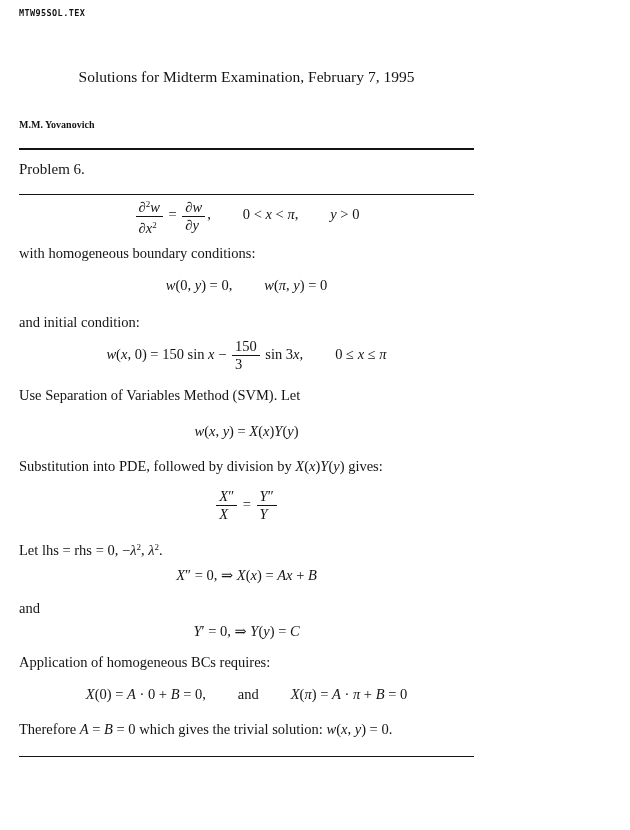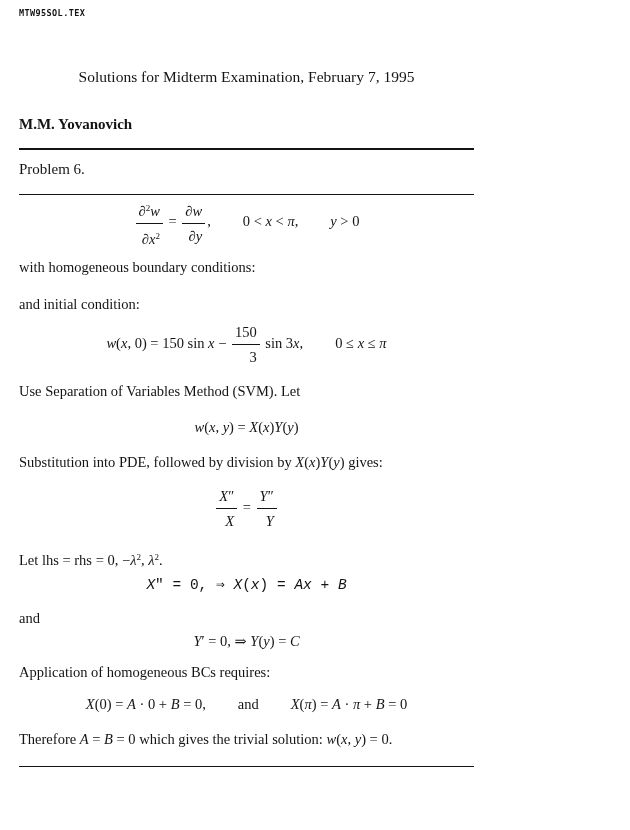--- a/index.html
+++ b/index.html
@@ -25,21 +25,21 @@
   }
   .title {
     margin-top: 67px;
     text-align: center;
     font-size: 15.5px;
     line-height: 19px;
   }
   .author {
     margin-top: 29px;
     font-weight: bold;
-    font-size: 15px;
+    font-size: 10px;
     line-height: 19px;
   }
   .rule { height: 1.5px; background: #141414; }
   .rule-1 { margin-top: 14px; }
   .rule-2 { margin-top: 15px; }
   .rule-3 { margin-top: 17px; }
   .bline { line-height: 19px; }
   .problem   { margin-top: 10px; font-size: 15px; }
   .l-given   { margin-top: 10px; }
   .l-bcintro { margin-top: 9px; }
@@ -50,37 +50,37 @@
   .l-option  { margin-top: 1px; white-space: pre-wrap; }
   .l-and     { margin-top: 14px; }
   .l-bcapply { margin-top: 12px; }
   .l-therefore { margin-top: 16px; }
   .eq { text-align: center; line-height: 19px; }
   .eq-pde   { margin-top: 2px; }
   .eq-bc    { margin-top: 13px; }
   .eq-ic    { margin-top: 7px; }
   .eq-sep   { margin-top: 17px; }
   .eq-ratio { margin-top: 13px; }
-  .eq-x     { margin-top: 6px; font-family: Liberation Mono, monospace; }
+  .eq-x     { margin-top: 6px; }
   .eq-y     { margin-top: 4px; }
   .eq-bcapp { margin-top: 13px; }
   .tk-rm { font-style: normal; }
   .tk-it { font-style: italic; }
   .tk-sup {
     font-size: 9px;
     vertical-align: 4.5px;
     font-style: normal;
   }
   .tk-gap { display: inline-block; width: 32px; }
   .frac {
     display: inline-block;
     vertical-align: middle;
-    text-align: right;
+    text-align: left;
     margin: 0 2px;
-    line-height: 22px;
+    line-height: 15px;
   }
   .frac .num { display: block; padding: 0 3px 1px; }
   .frac .den { display: block; border-top: 1.4px solid #141414; padding: 1px 3px 0; }
 </style>
 </head>
 <body>
 
 <div class="page">
   <div class="filename">MTW95SOL.TEX</div>
 
@@ -88,20 +88,21 @@
     <div class="title">Solutions for Midterm Examination, February 7, 1995</div>
     <div class="author">M.M. Yovanovich</div>
 
     <div class="rule rule-1"></div>
     <div class="bline problem">Problem 6.</div>
     <div class="rule rule-2"></div>
 
     <div class="eq eq-pde"><span class="frac"><span class="num"><span class="tk-it">∂</span><span class="tk-sup">2</span><span class="tk-it">w</span></span><span class="den"><span class="tk-it">∂</span><span class="tk-it">x</span><span class="tk-sup">2</span></span></span><span class="tk-rm"> = </span><span class="frac"><span class="num"><span class="tk-it">∂</span><span class="tk-it">w</span></span><span class="den"><span class="tk-it">∂</span><span class="tk-it">y</span></span></span><span class="tk-rm">,</span><span class="tk-gap"></span><span class="tk-rm">0 &lt; </span><span class="tk-it">x</span><span class="tk-rm"> &lt; </span><span class="tk-it">π</span><span class="tk-rm">,</span><span class="tk-gap"></span><span class="tk-it">y</span><span class="tk-rm"> &gt; 0</span></div>
 
     <div class="bline l-bcintro">with homogeneous boundary conditions:</div>
+    <div class="eq eq-bc"><span class="tk-it">w</span><span class="tk-rm">(0, </span><span class="tk-it">y</span><span class="tk-rm">) = 0,</span><span class="tk-gap"></span><span class="tk-it">w</span><span class="tk-rm">(</span><span class="tk-it">π</span><span class="tk-rm">, </span><span class="tk-it">y</span><span class="tk-rm">) = 0</span></div>
 
     <div class="bline l-icintro">and initial condition:</div>
     <div class="eq eq-ic"><span class="tk-it">w</span><span class="tk-rm">(</span><span class="tk-it">x</span><span class="tk-rm">, 0) = 150 sin </span><span class="tk-it">x</span><span class="tk-rm"> − </span><span class="frac"><span class="num"><span class="tk-rm">150</span></span><span class="den"><span class="tk-rm">3</span></span></span><span class="tk-rm"> sin 3</span><span class="tk-it">x</span><span class="tk-rm">,</span><span class="tk-gap"></span><span class="tk-rm">0 ≤ </span><span class="tk-it">x</span><span class="tk-rm"> ≤ </span><span class="tk-it">π</span></div>
 
     <div class="bline l-svm">Use Separation of Variables Method (SVM). Let</div>
     <div class="eq eq-sep"><span class="tk-it">w</span><span class="tk-rm">(</span><span class="tk-it">x</span><span class="tk-rm">, </span><span class="tk-it">y</span><span class="tk-rm">) = </span><span class="tk-it">X</span><span class="tk-rm">(</span><span class="tk-it">x</span><span class="tk-rm">)</span><span class="tk-it">Y</span><span class="tk-rm">(</span><span class="tk-it">y</span><span class="tk-rm">)</span></div>
 
     <div class="bline l-subst"><span class="tk-rm">Substitution into PDE, followed by division by </span><span class="tk-it">X</span><span class="tk-rm">(</span><span class="tk-it">x</span><span class="tk-rm">)</span><span class="tk-it">Y</span><span class="tk-rm">(</span><span class="tk-it">y</span><span class="tk-rm">)</span><span class="tk-rm"> gives:</span></div>
     <div class="eq eq-ratio"><span class="frac"><span class="num"><span class="tk-it">X</span><span class="tk-rm">″</span></span><span class="den"><span class="tk-it">X</span></span></span><span class="tk-rm"> = </span><span class="frac"><span class="num"><span class="tk-it">Y</span><span class="tk-rm">″</span></span><span class="den"><span class="tk-it">Y</span></span></span></div>
 

